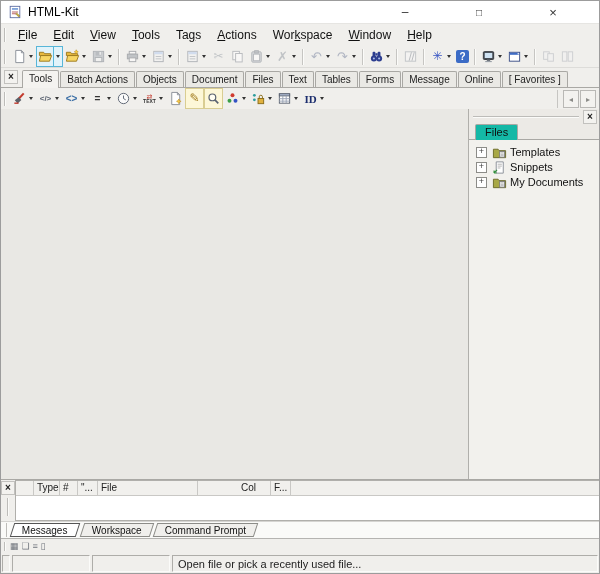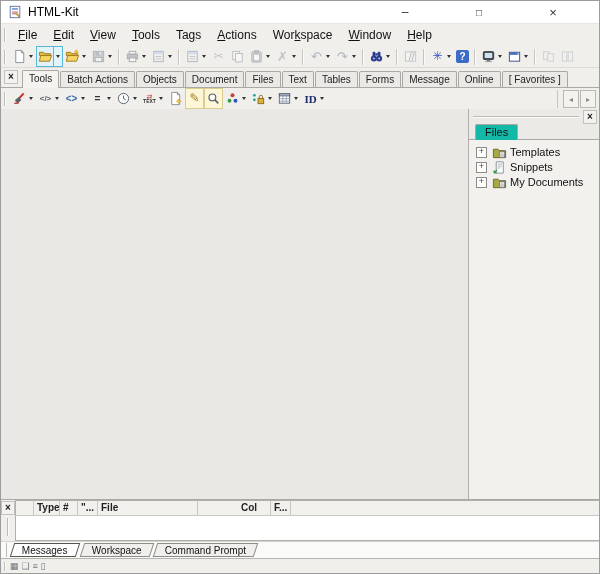--- a/index.html
+++ b/index.html
@@ -64,21 +64,21 @@
   .expander{width:9px;height:9px;border:1px solid #8c8c88;background:#fff;color:#444;font-size:9px;line-height:7px;text-align:center;flex:0 0 9px;}
   .trow .icn{width:16px;height:14px;margin:0 3px 0 4px;}
   .tlabel{font-size:11px;color:#111;}
 
   
   #msgpanel{flex:0 0 58px;display:flex;flex-direction:column;background:#f0efec;}
   #mp-main{flex:1;display:flex;min-height:0;}
   #mp-left{width:14px;flex:0 0 14px;display:flex;flex-direction:column;align-items:center;padding-top:1px;background:#f0efec;}
   .vgrip{width:0;border-left:1px solid #bdbcb9;border-right:1px solid #fbfbf9;height:18px;margin-top:3px;}
   #mp-body{flex:1;display:flex;flex-direction:column;border:1px solid #b0afab;border-right:none;background:#fff;}
-  #mp-cols{height:14px;flex:0 0 14px;display:flex;background:#f1f0ed;border-bottom:1px solid #c9c8c5;font-weight:bold;}
+  #mp-cols{height:14px;flex:0 0 14px;display:flex;background:#f1f0ed;border-bottom:1px solid #c9c8c5;}
   .mcol{font-size:10px;color:#222;padding:1px 3px 0;border-right:1px solid #c9c8c5;white-space:nowrap;overflow:hidden;box-sizing:border-box;}
   #mp-list{flex:1;background:#fff;}
   #mp-tabs{height:16px;flex:0 0 16px;background:#fafaf8;border-top:1px solid #d5d4d1;display:flex;align-items:center;padding-left:2px;}
   .btab{transform:skewX(-18deg);border:1px solid #8c8c88;background:#f0efec;margin-right:4px;padding:0 9px;height:12px;display:flex;align-items:center;}
   .btab.active{background:#fff;border-color:#555;}
   .btab span{transform:skewX(18deg);font-size:10px;color:#111;white-space:nowrap;}
 
   
   #minibar{height:14px;flex:0 0 14px;background:#f0efec;border-top:1px solid #b5b4b1;display:flex;align-items:center;}
   #minibar .grip{height:9px;}
@@ -564,14 +564,22 @@
   <div id="minibar">
     <span class="grip"></span>
     <div id="mini-items" style="display:flex;align-items:center;">
         <span class="miniicn">▦</span>
         <span class="miniicn">❏</span>
         <span class="miniicn">≡</span>
         <span class="miniicn">▯</span>
       </div>
   </div>
 
+  <div id="statusbar">
+    <div class="sp sp-grip"></div>
+    <div class="sp sp1"></div>
+    <div class="sp sp2"></div>
+    <div class="sp sp3">
+        <span>Open file or pick a recently used file...</span>
+      </div>
+  </div>
 
 </div>
 
 </body></html>

